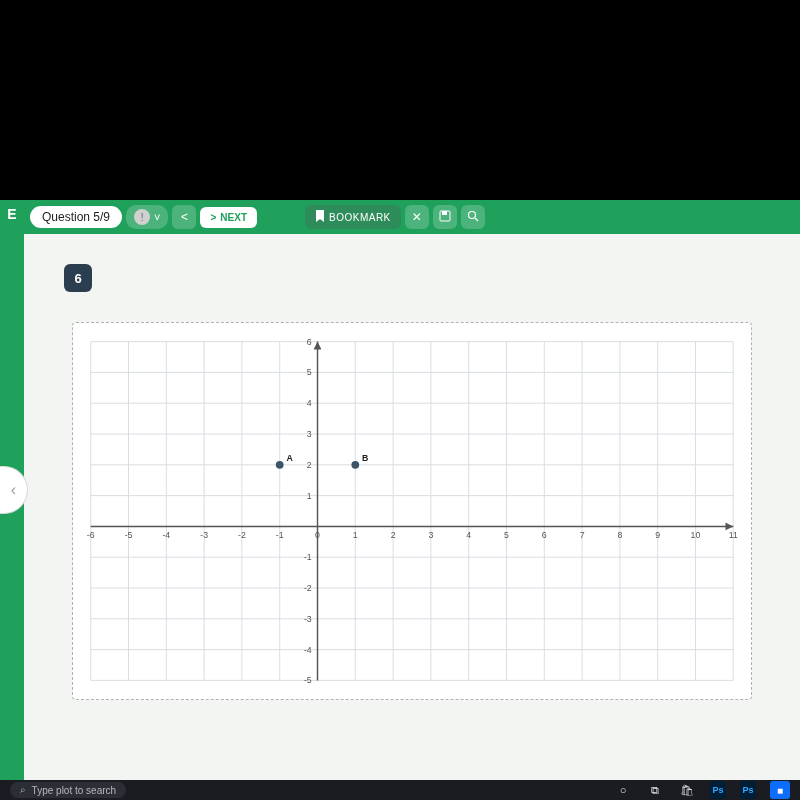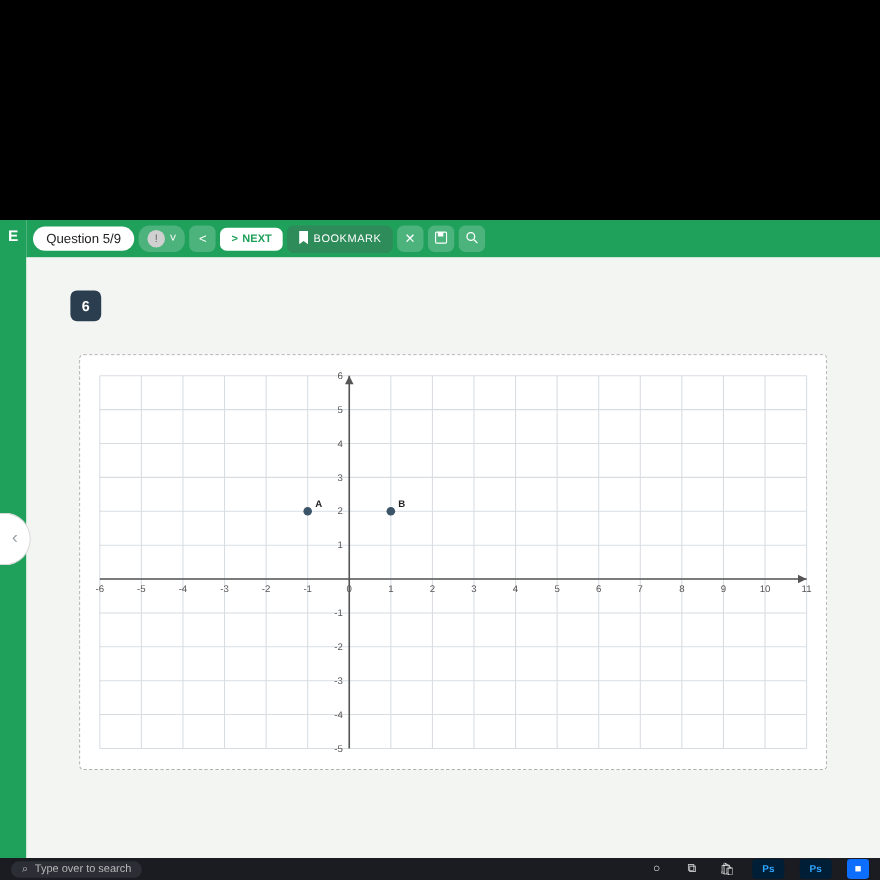--- a/index.html
+++ b/index.html
@@ -89,20 +89,21 @@
     }
     .pill-dark {
       background: #2e8b5a;
       border-radius: 6px;
       padding: 5px 10px;
       display: flex;
       align-items: center;
       gap: 4px;
       font-size: 10px;
       letter-spacing: 0.5px;
+      margin-left: 44px;
     }
     .nav-btn {
       background: rgba(255,255,255,0.2);
       width: 24px;
       height: 24px;
       border-radius: 6px;
       display: flex;
       align-items: center;
       justify-content: center;
       font-size: 12px;
@@ -201,21 +202,21 @@
       align-items: center;
       justify-content: center;
       font-size: 11px;
       color: #e6e6e6;
     }
     .ps-icon {
       background: #001e36;
       color: #31a8ff;
       font-size: 9px;
       font-weight: bold;
-      width: 29px;
+      width: 16px;
       height: 18px;
       border-radius: 3px;
       display: flex;
       align-items: center;
       justify-content: center;
     }
     .cam-icon {
       background: #0d6efd;
       color: #fff;
       width: 20px;
@@ -366,21 +367,21 @@
         </div>
       </div>
     </div>
 
   </div>
 </div>
 
 <div class="taskbar">
   <div class="search-pill">
     <span>⌕</span>
-    <span>Type over to search</span>
+    <span>Type plot to search</span>
   </div>
   <div class="tb-spacer"></div>
   <div class="tb-icon">○</div>
   <div class="tb-icon">⧉</div>
   <div class="tb-icon">🛍</div>
   <div class="ps-icon">Ps</div>
   <div class="ps-icon">Ps</div>
   <div class="cam-icon">■</div>
 </div>
 

